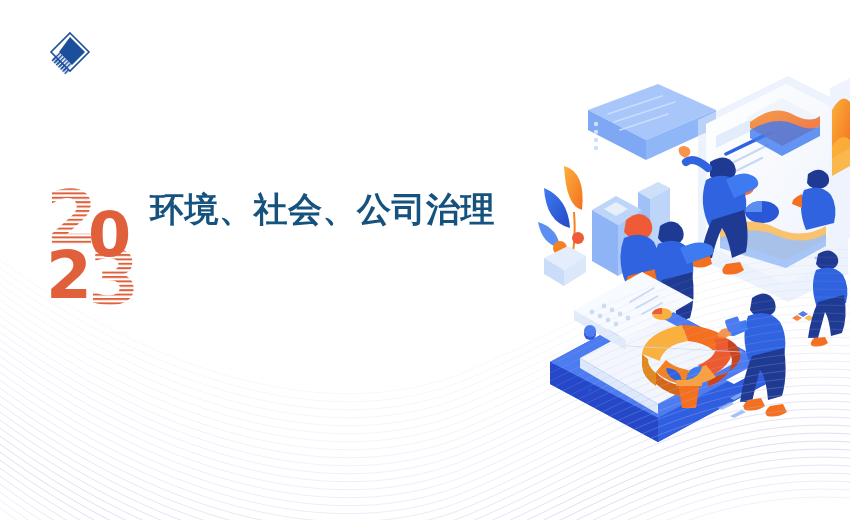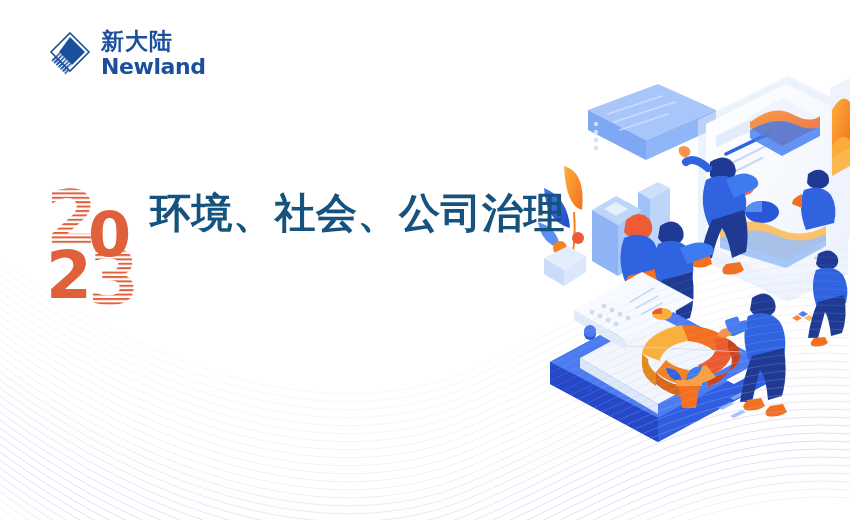--- a/index.html
+++ b/index.html
@@ -75,21 +75,21 @@
   }
 
   
   .headline {
     position: absolute;
     left: 150px;
     top: 186px;
     width: 400px;
   }
   .headline-line {
-    font-size: 41px;
+    font-size: 34px;
     font-weight: bold;
     color: #15527e;
     letter-spacing: 0.5px;
     line-height: 1.36;
     white-space: nowrap;
     font-family: "DejaVu Sans", "Liberation Sans", sans-serif;
   }
 
   
   .illustration {
@@ -379,24 +379,20 @@
         </pattern>
       </defs>
 
       <path d="M22 3 L41 22 L22 41 L3 22 Z" fill="none" stroke="#1b4f9c" stroke-width="1.6"></path>
 
       <path d="M22 7 L37 22 L24 35 L11 22 Z" fill="#1b4f9c"></path>
 
       <path d="M11 22 L24 35 L17 42 L4 29 Z" fill="url(#logoStripes)"></path>
       <path d="M7 26 L22 41 L18 45 L3 30 Z" fill="url(#logoStripes)"></path>
     </svg>
-    <div class="logo-words">
-      <div class="logo-cn">新大陆</div>
-      <div class="logo-en">Newland</div>
-    </div>
   </div>
 
   <svg class="year-badge" viewBox="0 0 108 120" xmlns="http://www.w3.org/2000/svg">
     <defs>
       <pattern id="yrStripes" width="4" height="4.4" patternUnits="userSpaceOnUse">
         <rect width="4" height="2" fill="#e0603c"></rect>
       </pattern>
       <clipPath id="clip2a">
           <text x="2" y="56" font-family="'DejaVu Sans','Liberation Sans',sans-serif" font-size="74" font-weight="bold">2</text>
         </clipPath>

